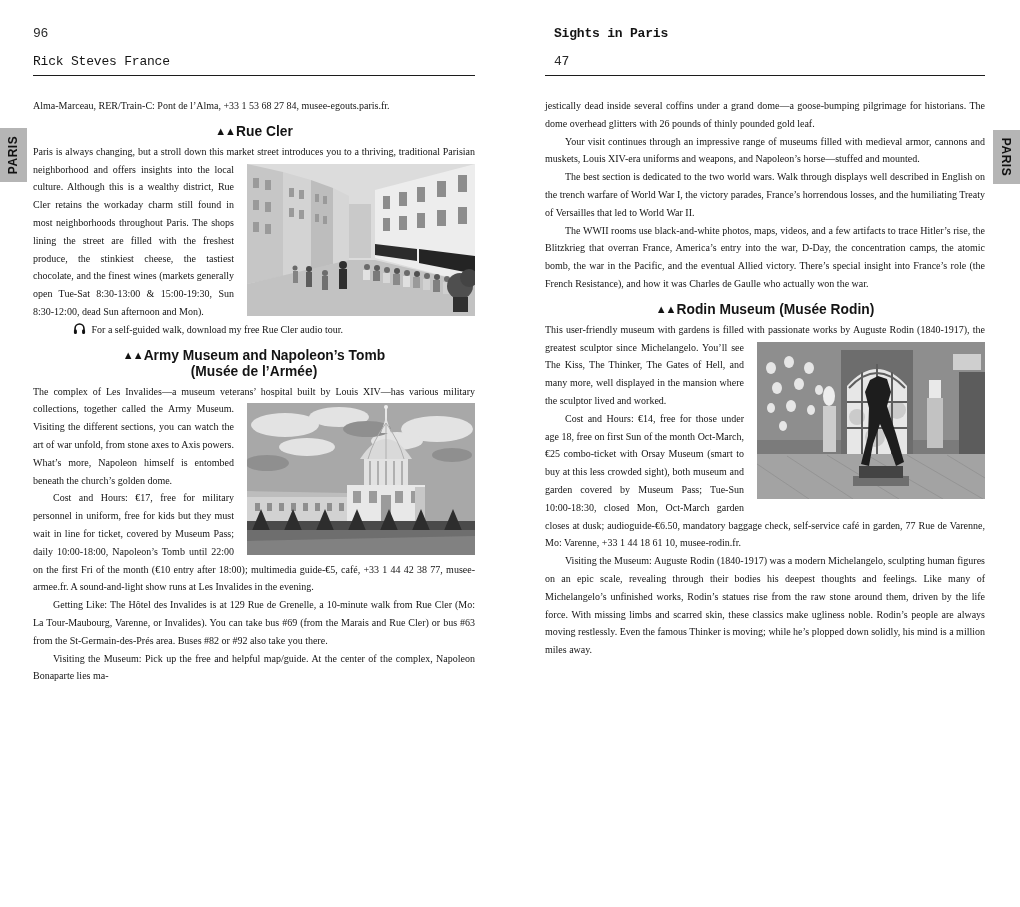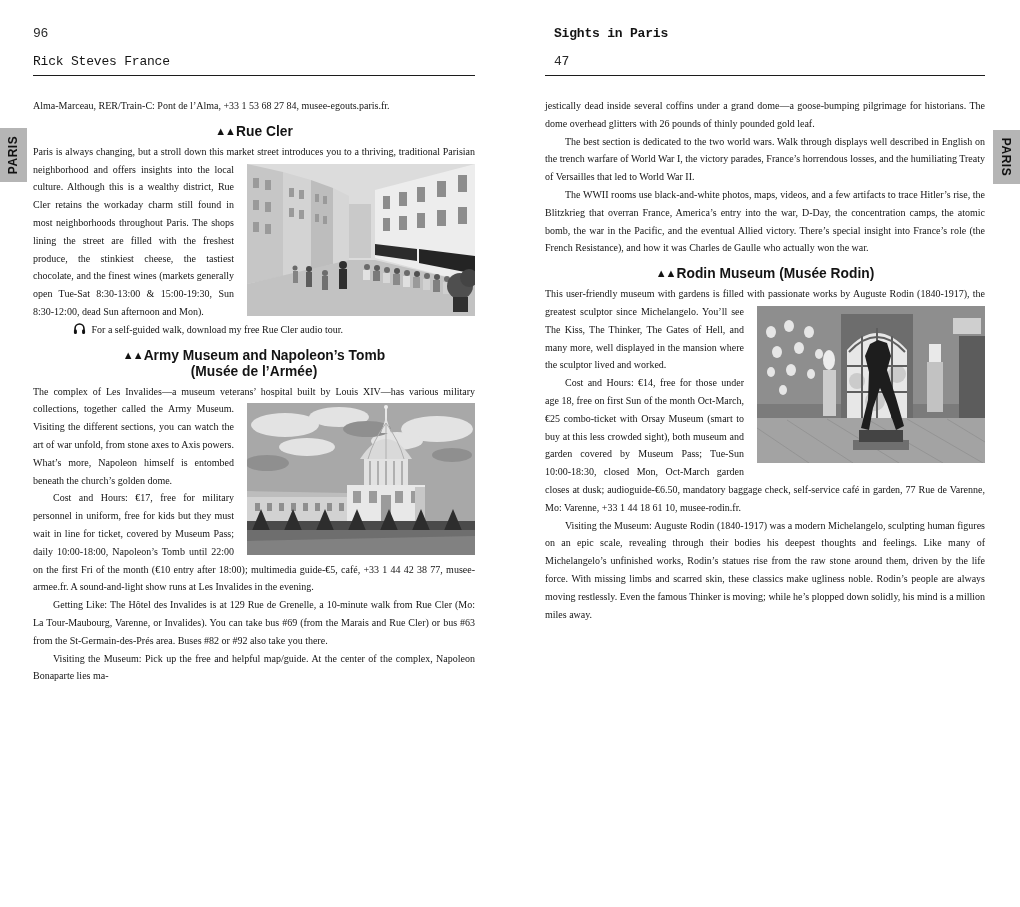--- a/index.html
+++ b/index.html
@@ -295,20 +295,23 @@
   <div class="page page-right">
     <div class="page-header right">
       <span class="section-title">Sights in Paris</span>
       <span class="pnum">47</span>
     </div>
 
     <p class="body-text">
       <span>jestically dead inside several coffins under a grand dome—a goose-bumping pilgrimage for historians. The dome overhead glitters with 26 pounds of thinly pounded gold leaf.</span>
     </p>
     <p class="body-text indent">
+      <span>Your visit continues through an impressive range of museums filled with medieval armor, cannons and muskets, Louis XIV-era uniforms and weapons, and Napoleon’s horse—stuffed and mounted.</span>
+    </p>
+    <p class="body-text indent">
       <span>The best section is dedicated to the two world wars. Walk through displays well described in English on the trench warfare of World War I, the victory parades, France’s horrendous losses, and the humiliating Treaty of Versailles that led to World War II.</span>
     </p>
     <p class="body-text indent">
       <span>The WWII rooms use black-and-white photos, maps, videos, and a few artifacts to trace Hitler’s rise, the Blitzkrieg that overran France, America’s entry into the war, D-Day, the concentration camps, the atomic bomb, the war in the Pacific, and the eventual Allied victory. There’s special insight into France’s role (the French Resistance), and how it was Charles de Gaulle who actually won the war.</span>
     </p>
 
     <h3 class="sight-heading"><span class="rating">▲▲</span><span>Rodin Museum (Musée Rodin)</span></h3>
 
     <p class="body-text">
       <span>This user-friendly museum with gardens is filled with passionate works by Auguste Rodin (1840-1917), the greatest sculptor since</span>

